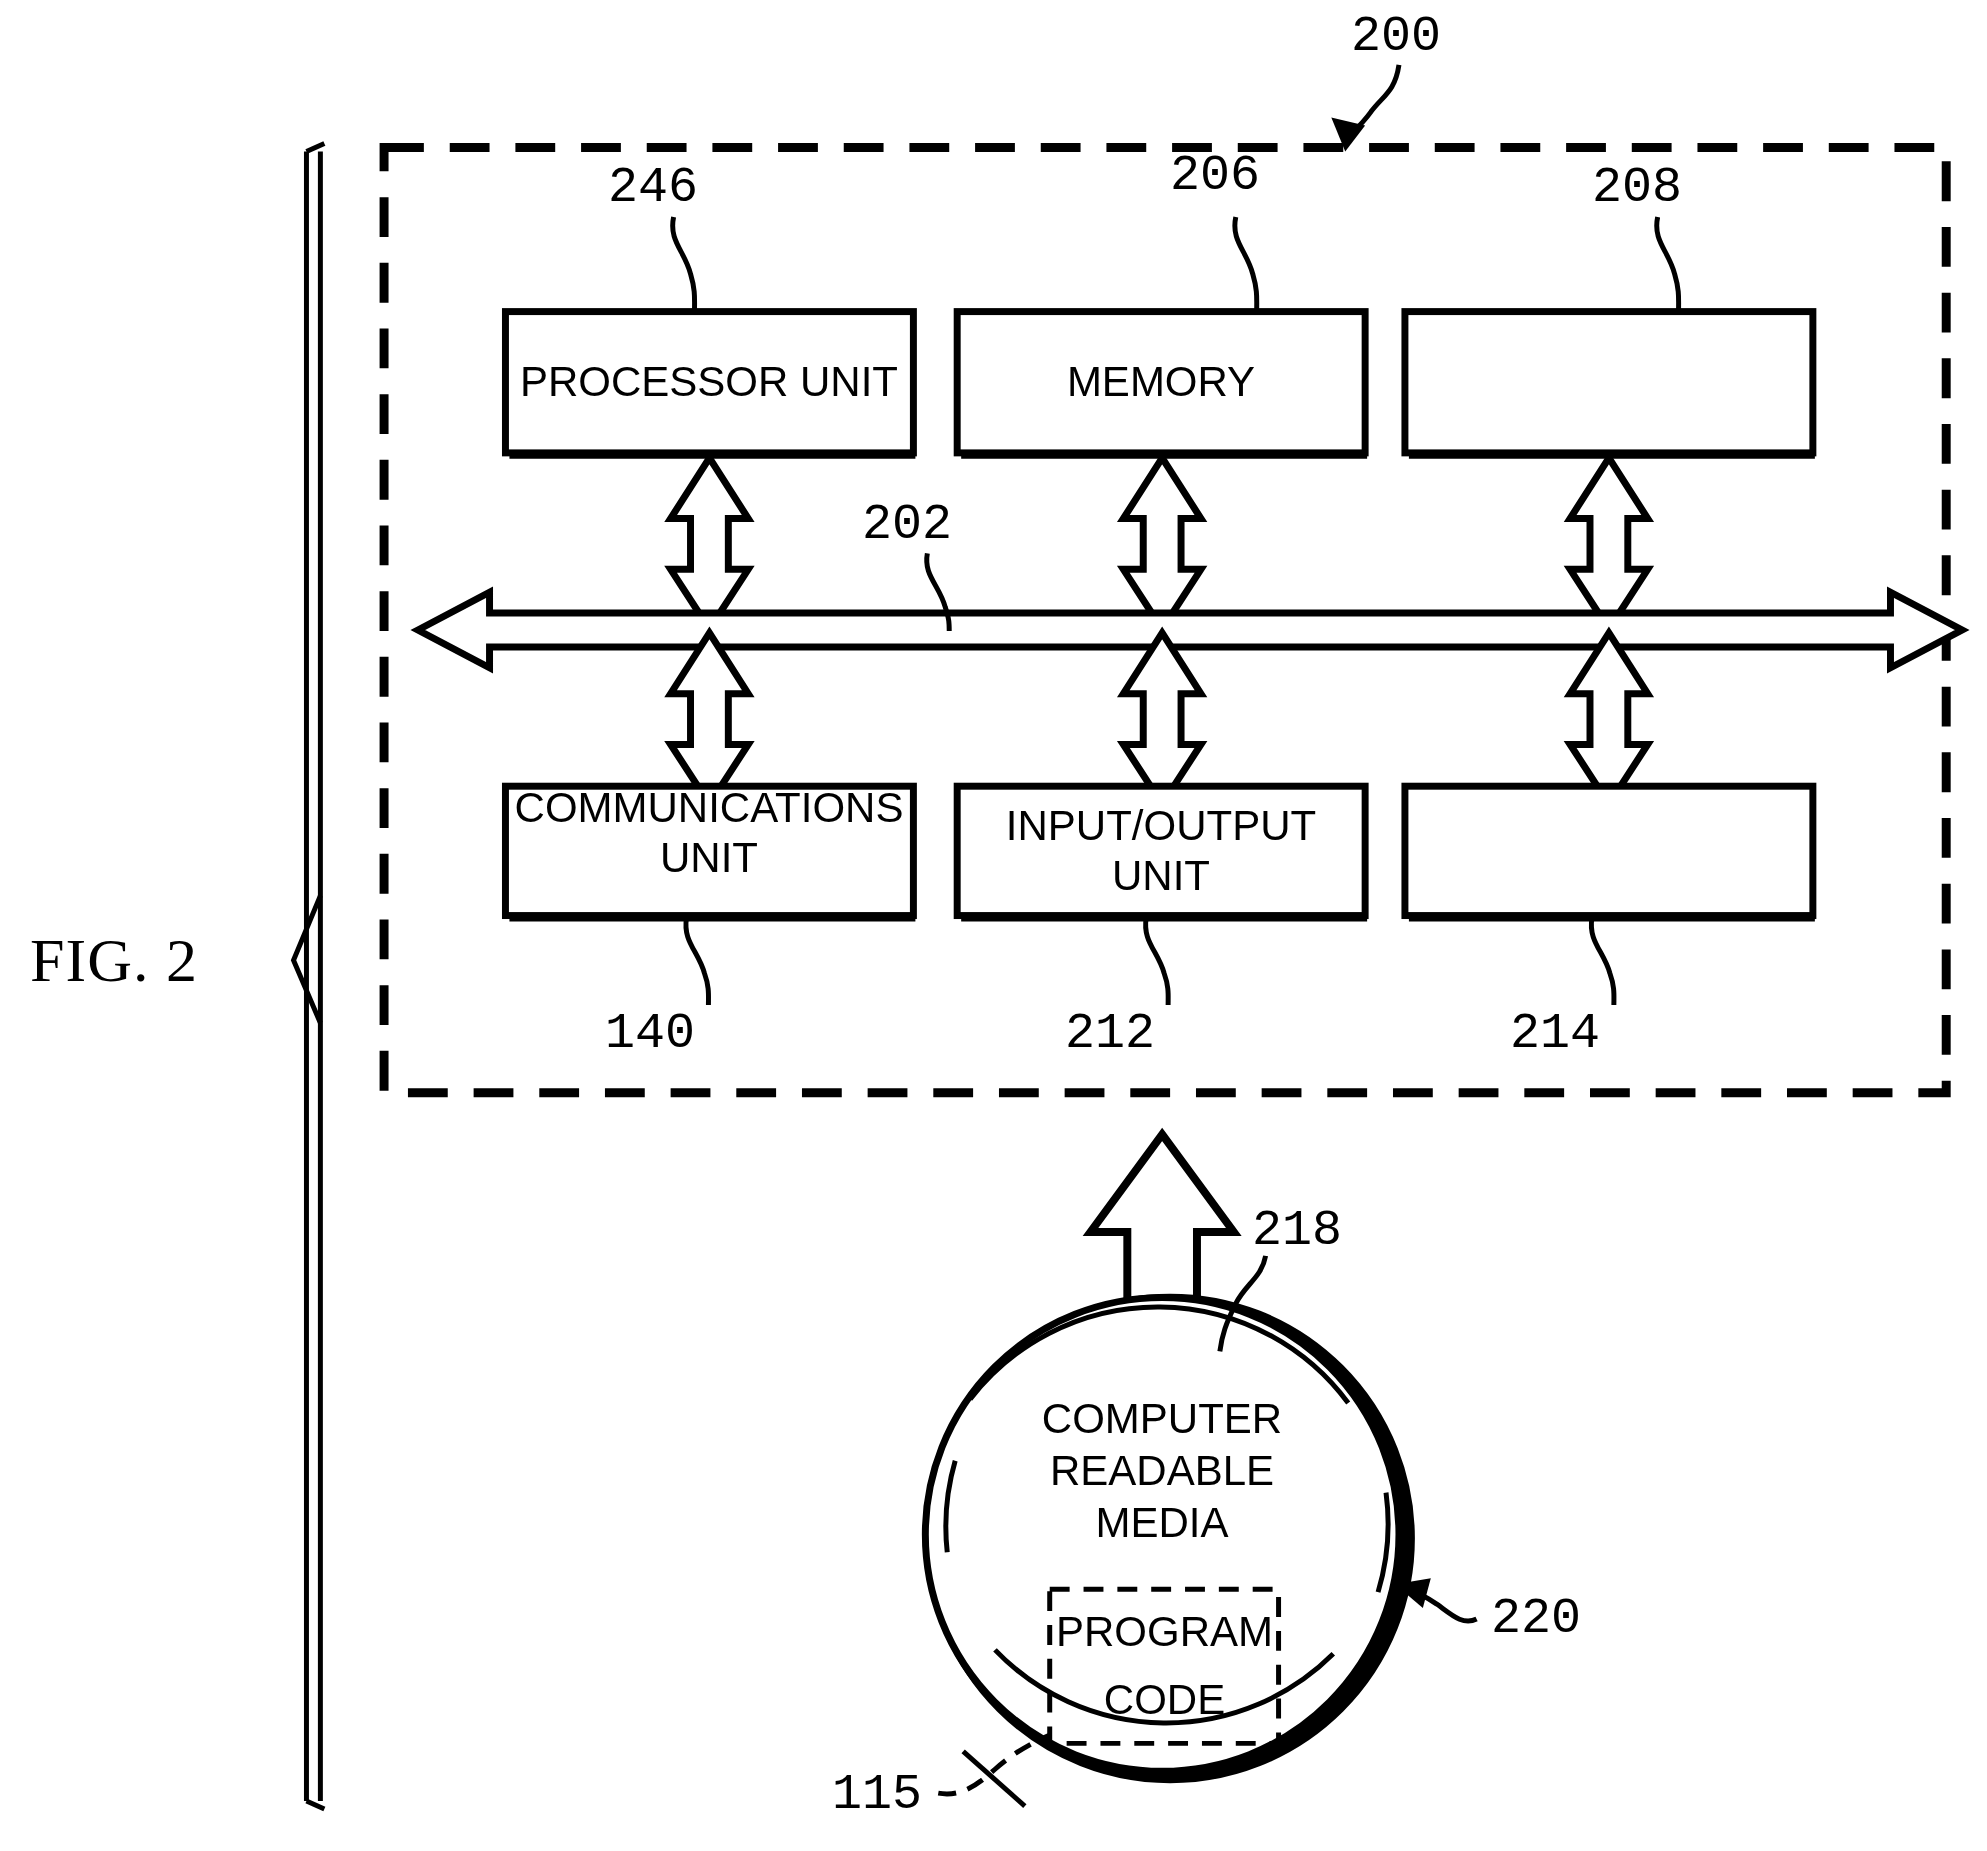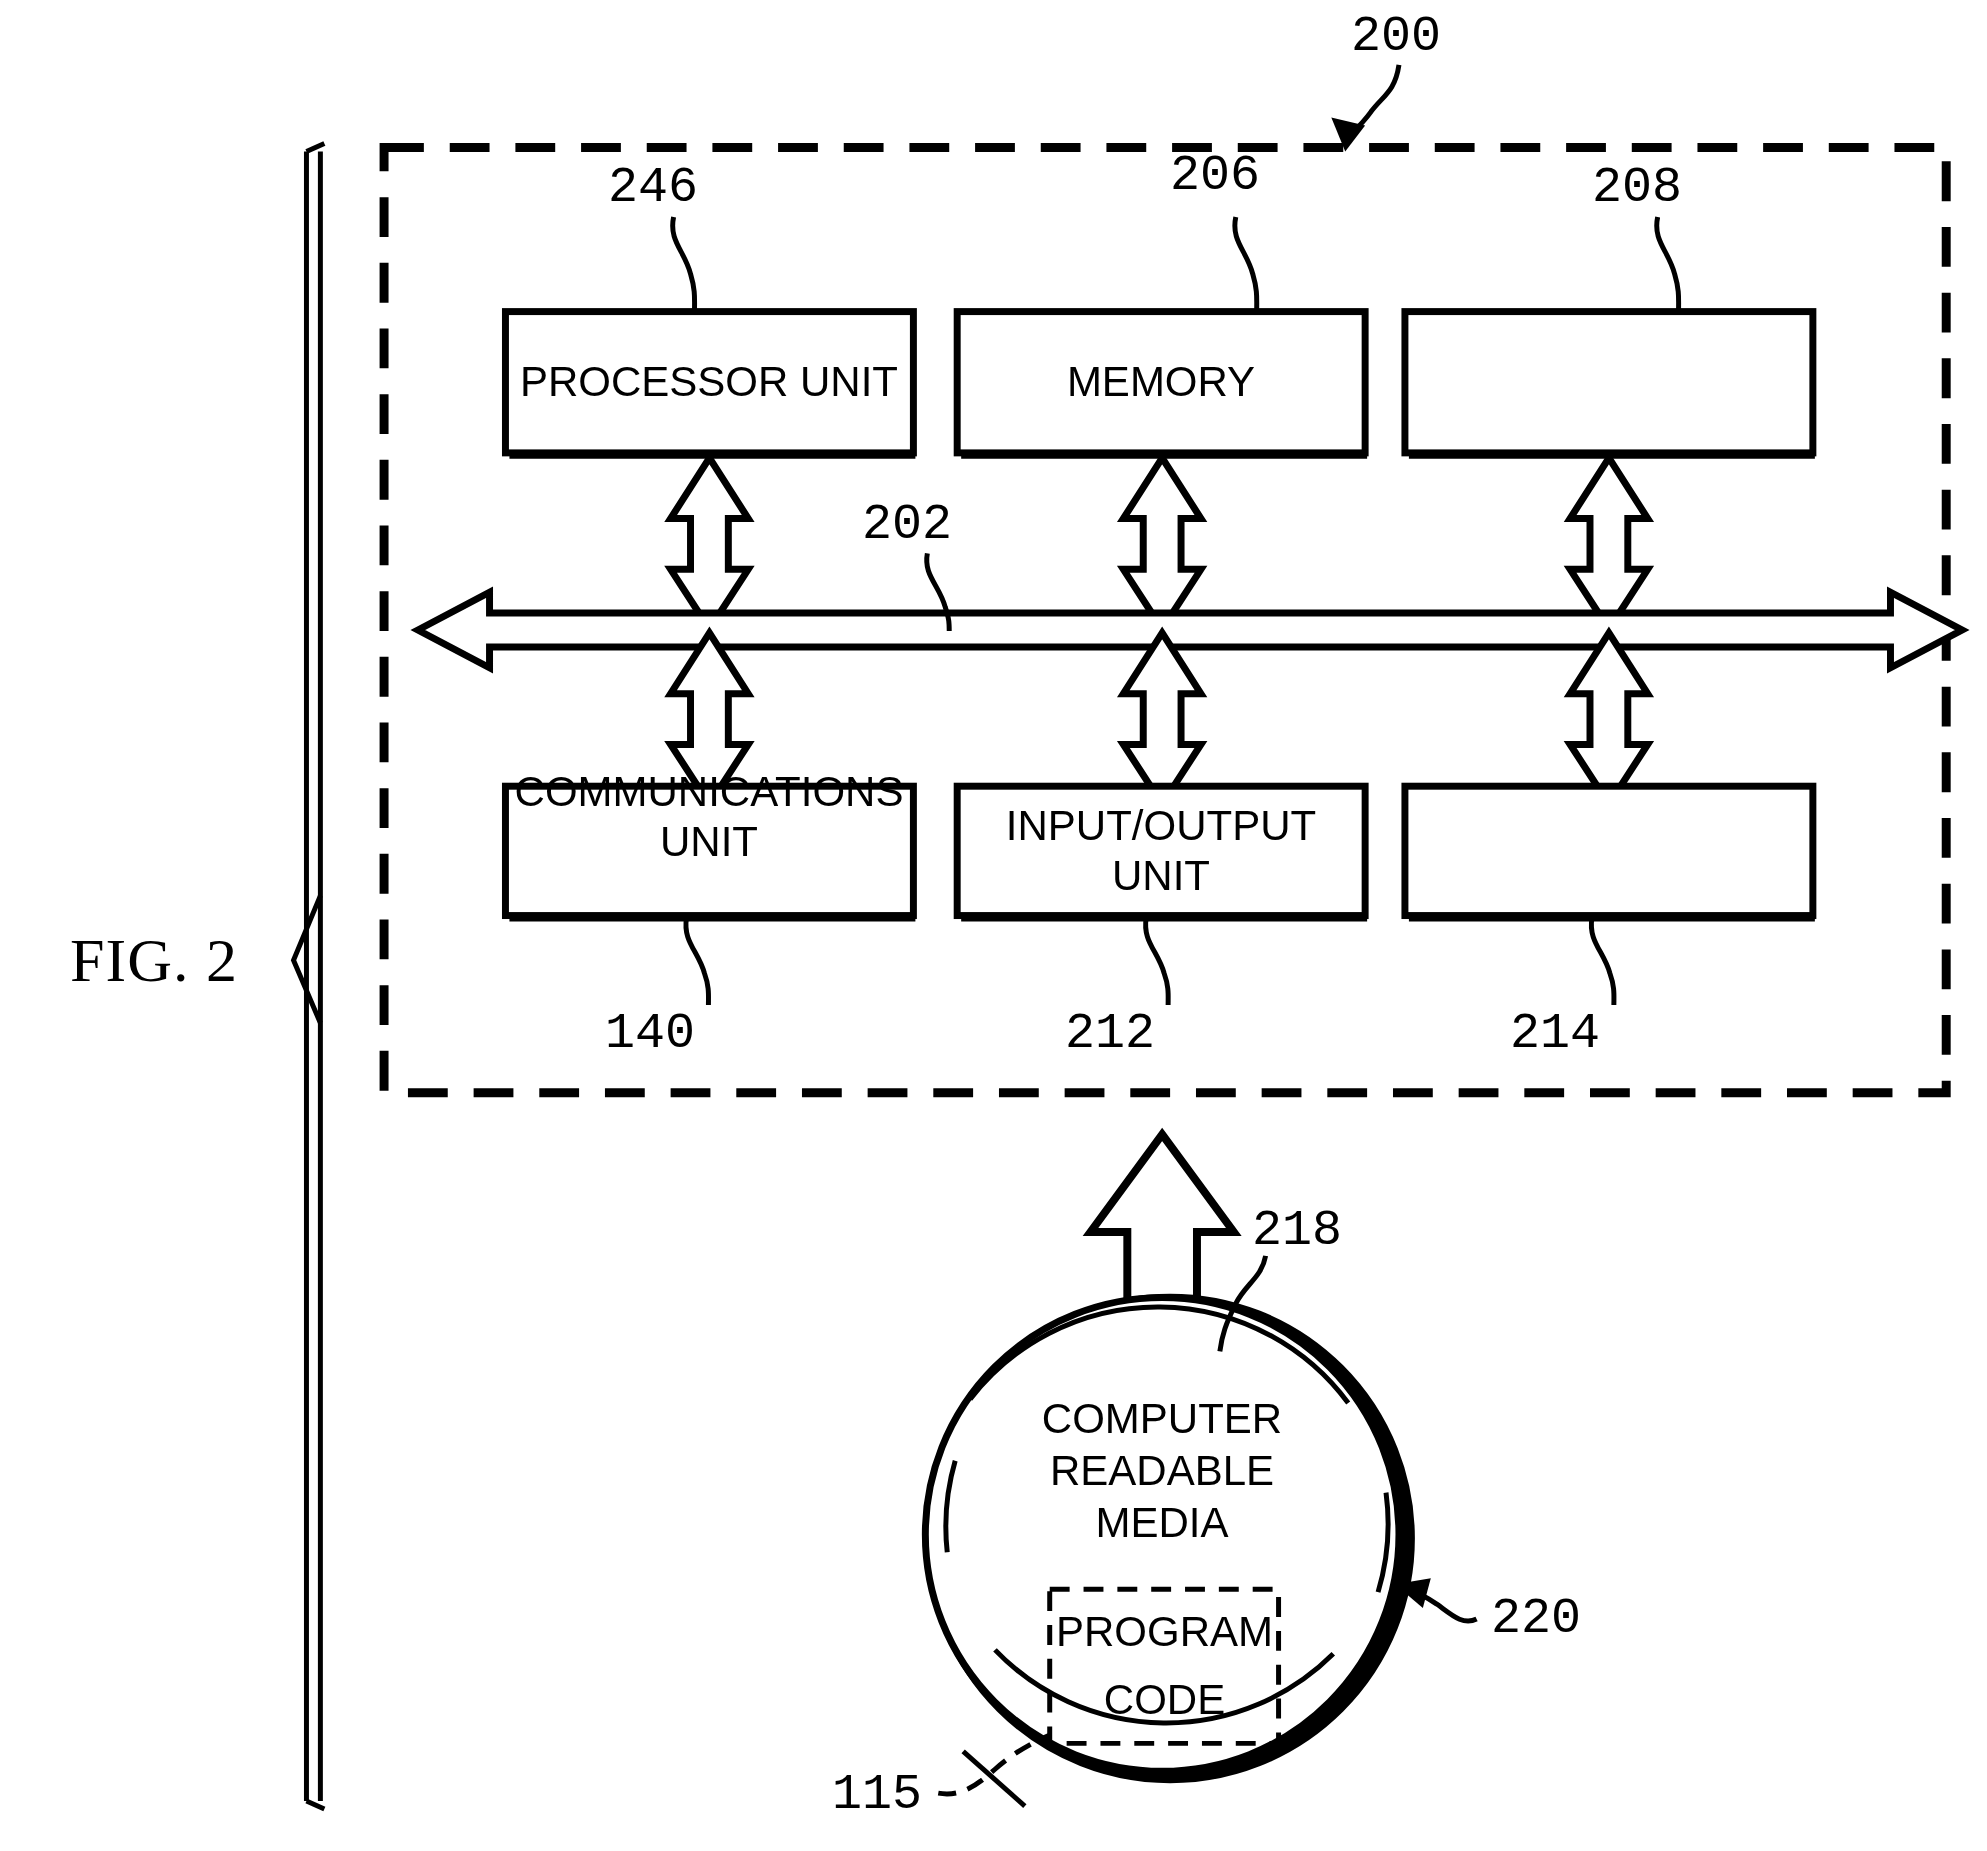--- a/index.html
+++ b/index.html
@@ -165,34 +165,34 @@
 
     <path d="M 943 1802 C 966 1806 982 1794 1000 1778 C 1018 1762 1036 1752 1054 1744" fill="none" stroke="#000" stroke-width="5" stroke-dasharray="18 12"></path>
     <line x1="968" y1="1760" x2="1030" y2="1815" stroke="#000" stroke-width="5"></line>
 
     <g>
       <path d="M 1484 1627 C 1470 1634 1458 1622 1444 1612 C 1432 1604 1424 1600 1415 1597" fill="none" stroke="#000" stroke-width="5"></path>
       <polygon points="1402,1592 1438,1586 1430,1616" fill="#000"></polygon>
     </g>
   </svg>
 
-  <div class="fig-title" style="left:30px; top:925px;margin-left:40px;">FIG. 2</div>
+  <div class="fig-title" style="left:30px; top:925px;">FIG. 2</div>
 
   <div class="ref-num" style="left:1351px; top:8px;">200</div>
 
   <div class="box-label" style="left:505px; top:311px; width:408px; height:141px;">PROCESSOR UNIT</div>
   <div class="box-label" style="left:957px; top:311px; width:408px; height:141px;">MEMORY</div>
 
   <div class="ref-num" style="left:608px; top:159px;">246</div>
   <div class="ref-num" style="left:1170px; top:147px;text-align:right;">206</div>
   <div class="ref-num" style="left:1592px; top:159px;">208</div>
 
   <div class="ref-num" style="left:862px; top:496px;">202</div>
 
-  <div class="box-label" style="left:505px; top:752px; width:408px; height:129px;">COMMUNICATIONS
+  <div class="box-label" style="left:505px; top:768px; width:408px; height:129px;">COMMUNICATIONS
 UNIT</div>
   <div class="box-label" style="left:957px; top:786px; width:408px; height:129px;">INPUT/OUTPUT
 UNIT</div>
 
   <div class="ref-num" style="left:605px; top:1005px;">140</div>
   <div class="ref-num" style="left:1065px; top:1005px;">212</div>
   <div class="ref-num" style="left:1510px; top:1005px;">214</div>
 
   <div class="disc-text" style="left:1050px; top:1598px; width:229px; line-height:68px;">PROGRAM
 CODE</div>

